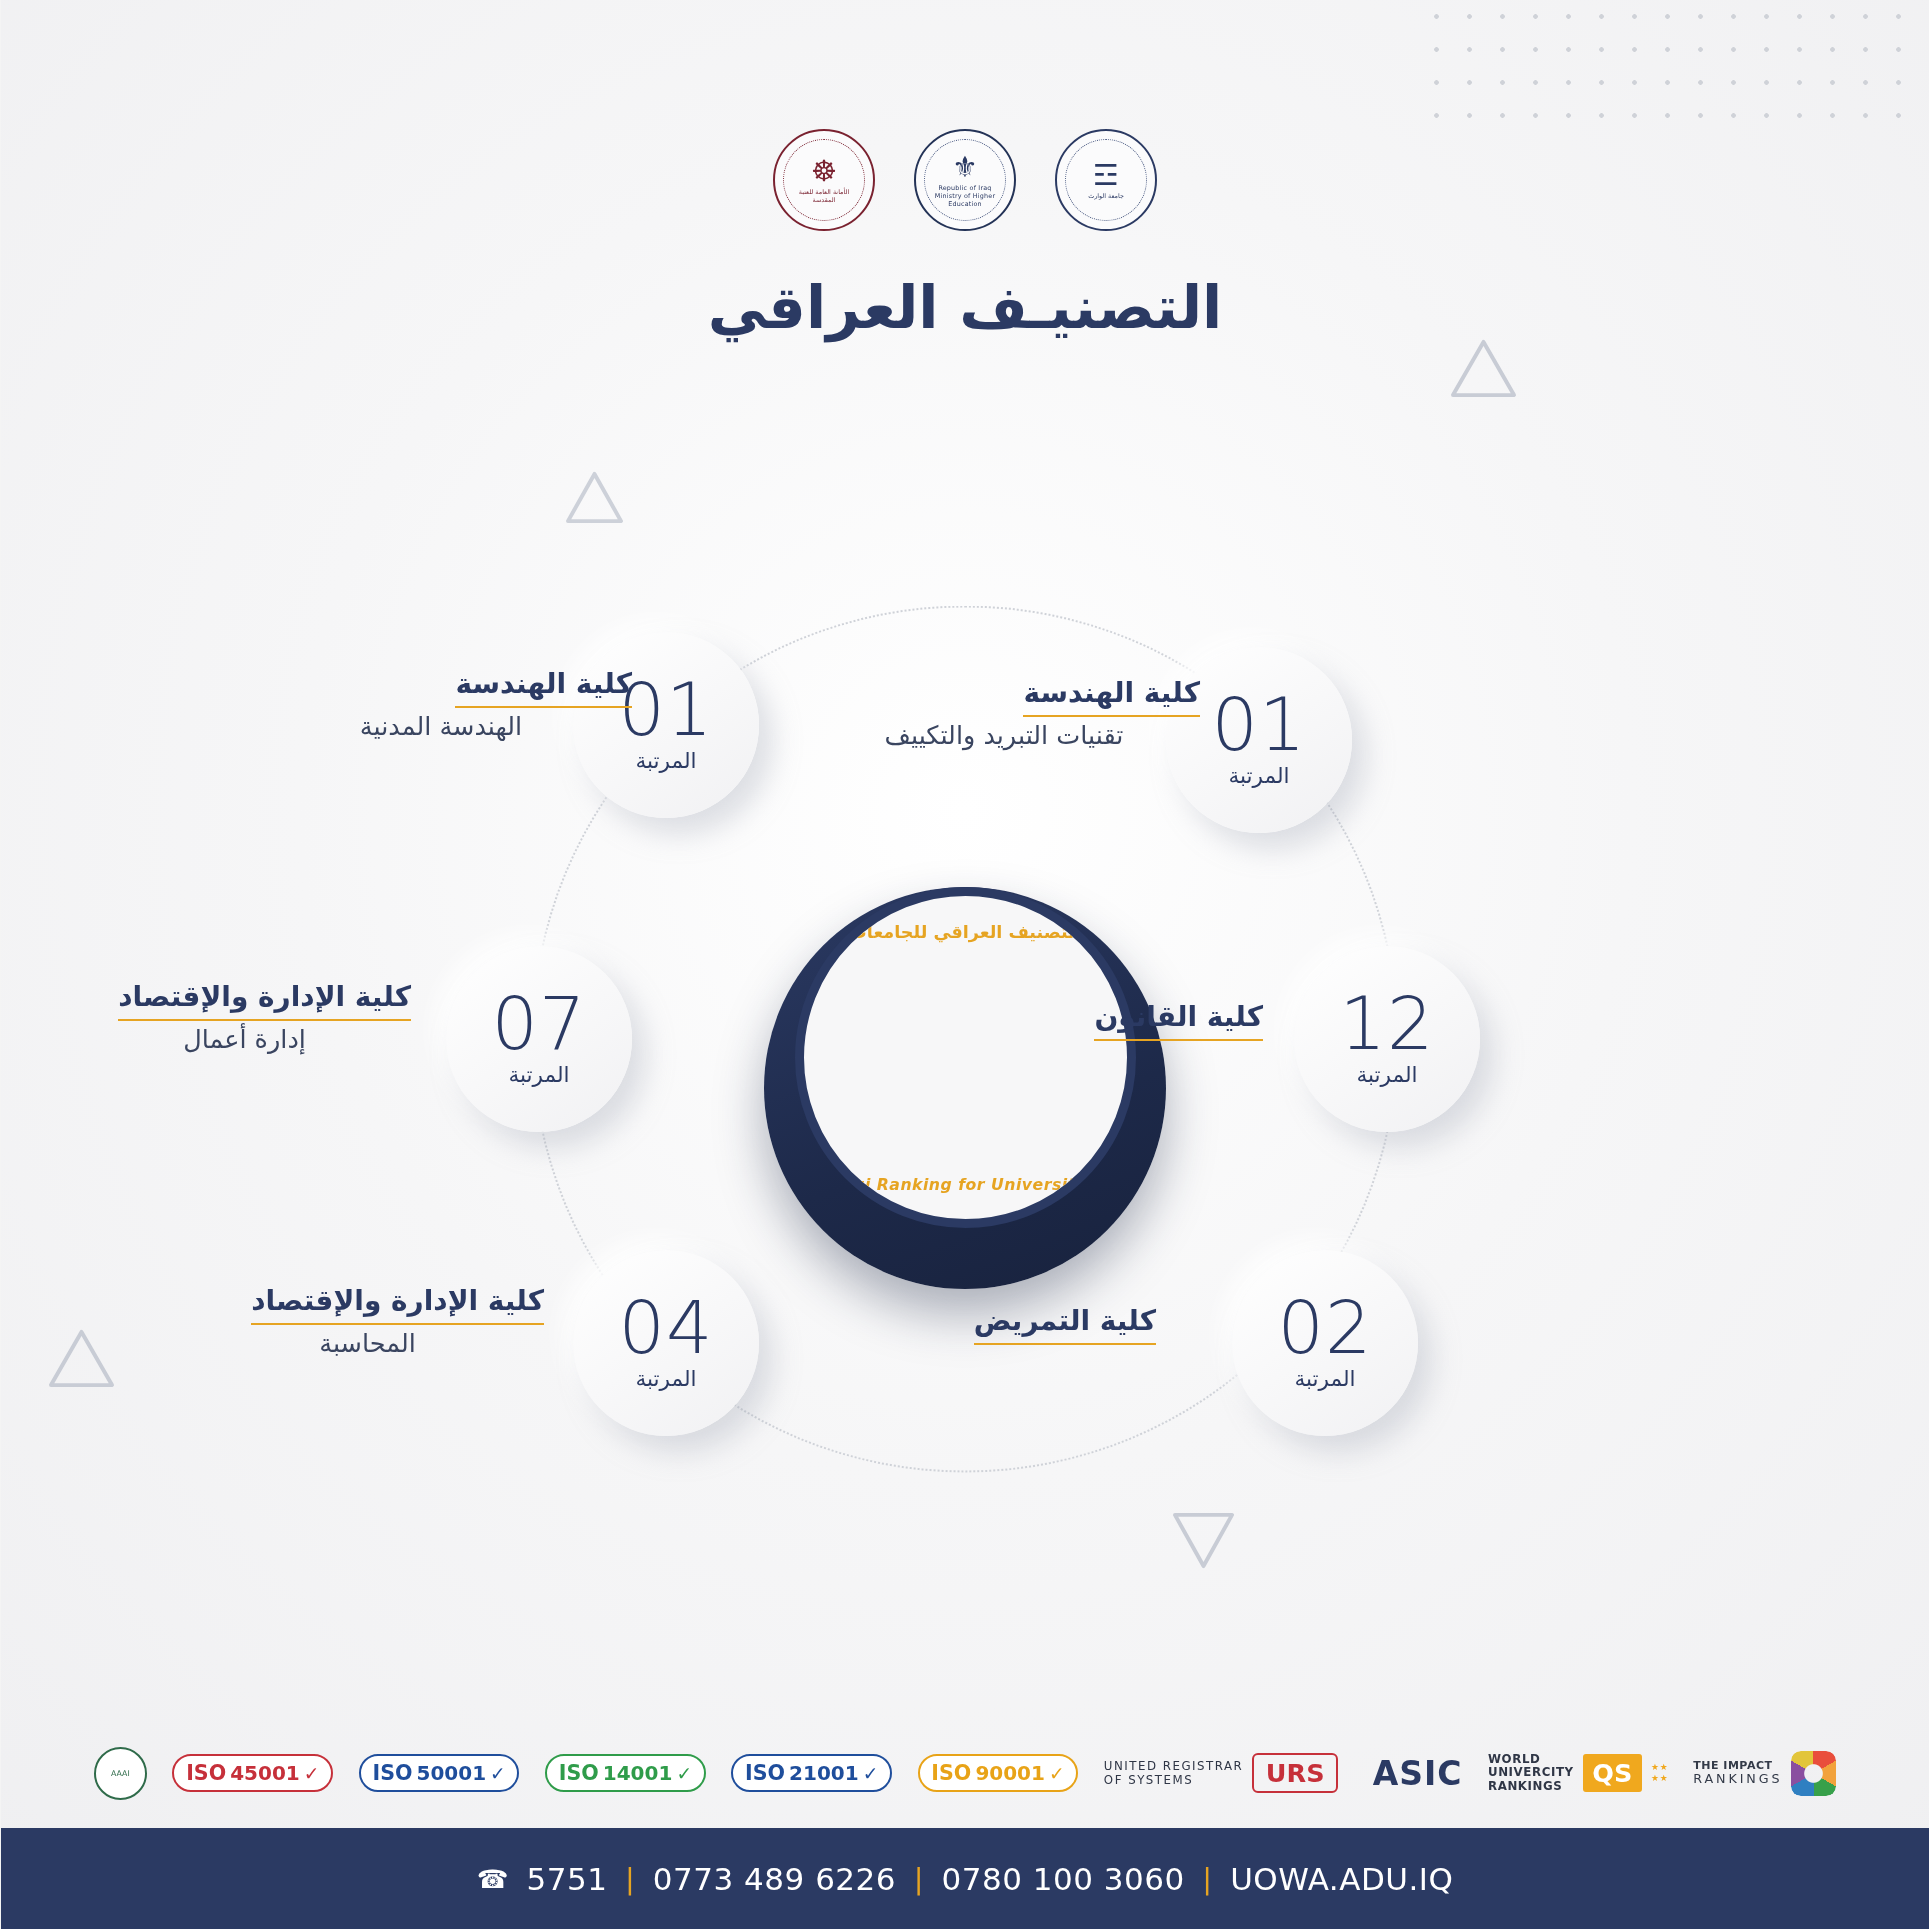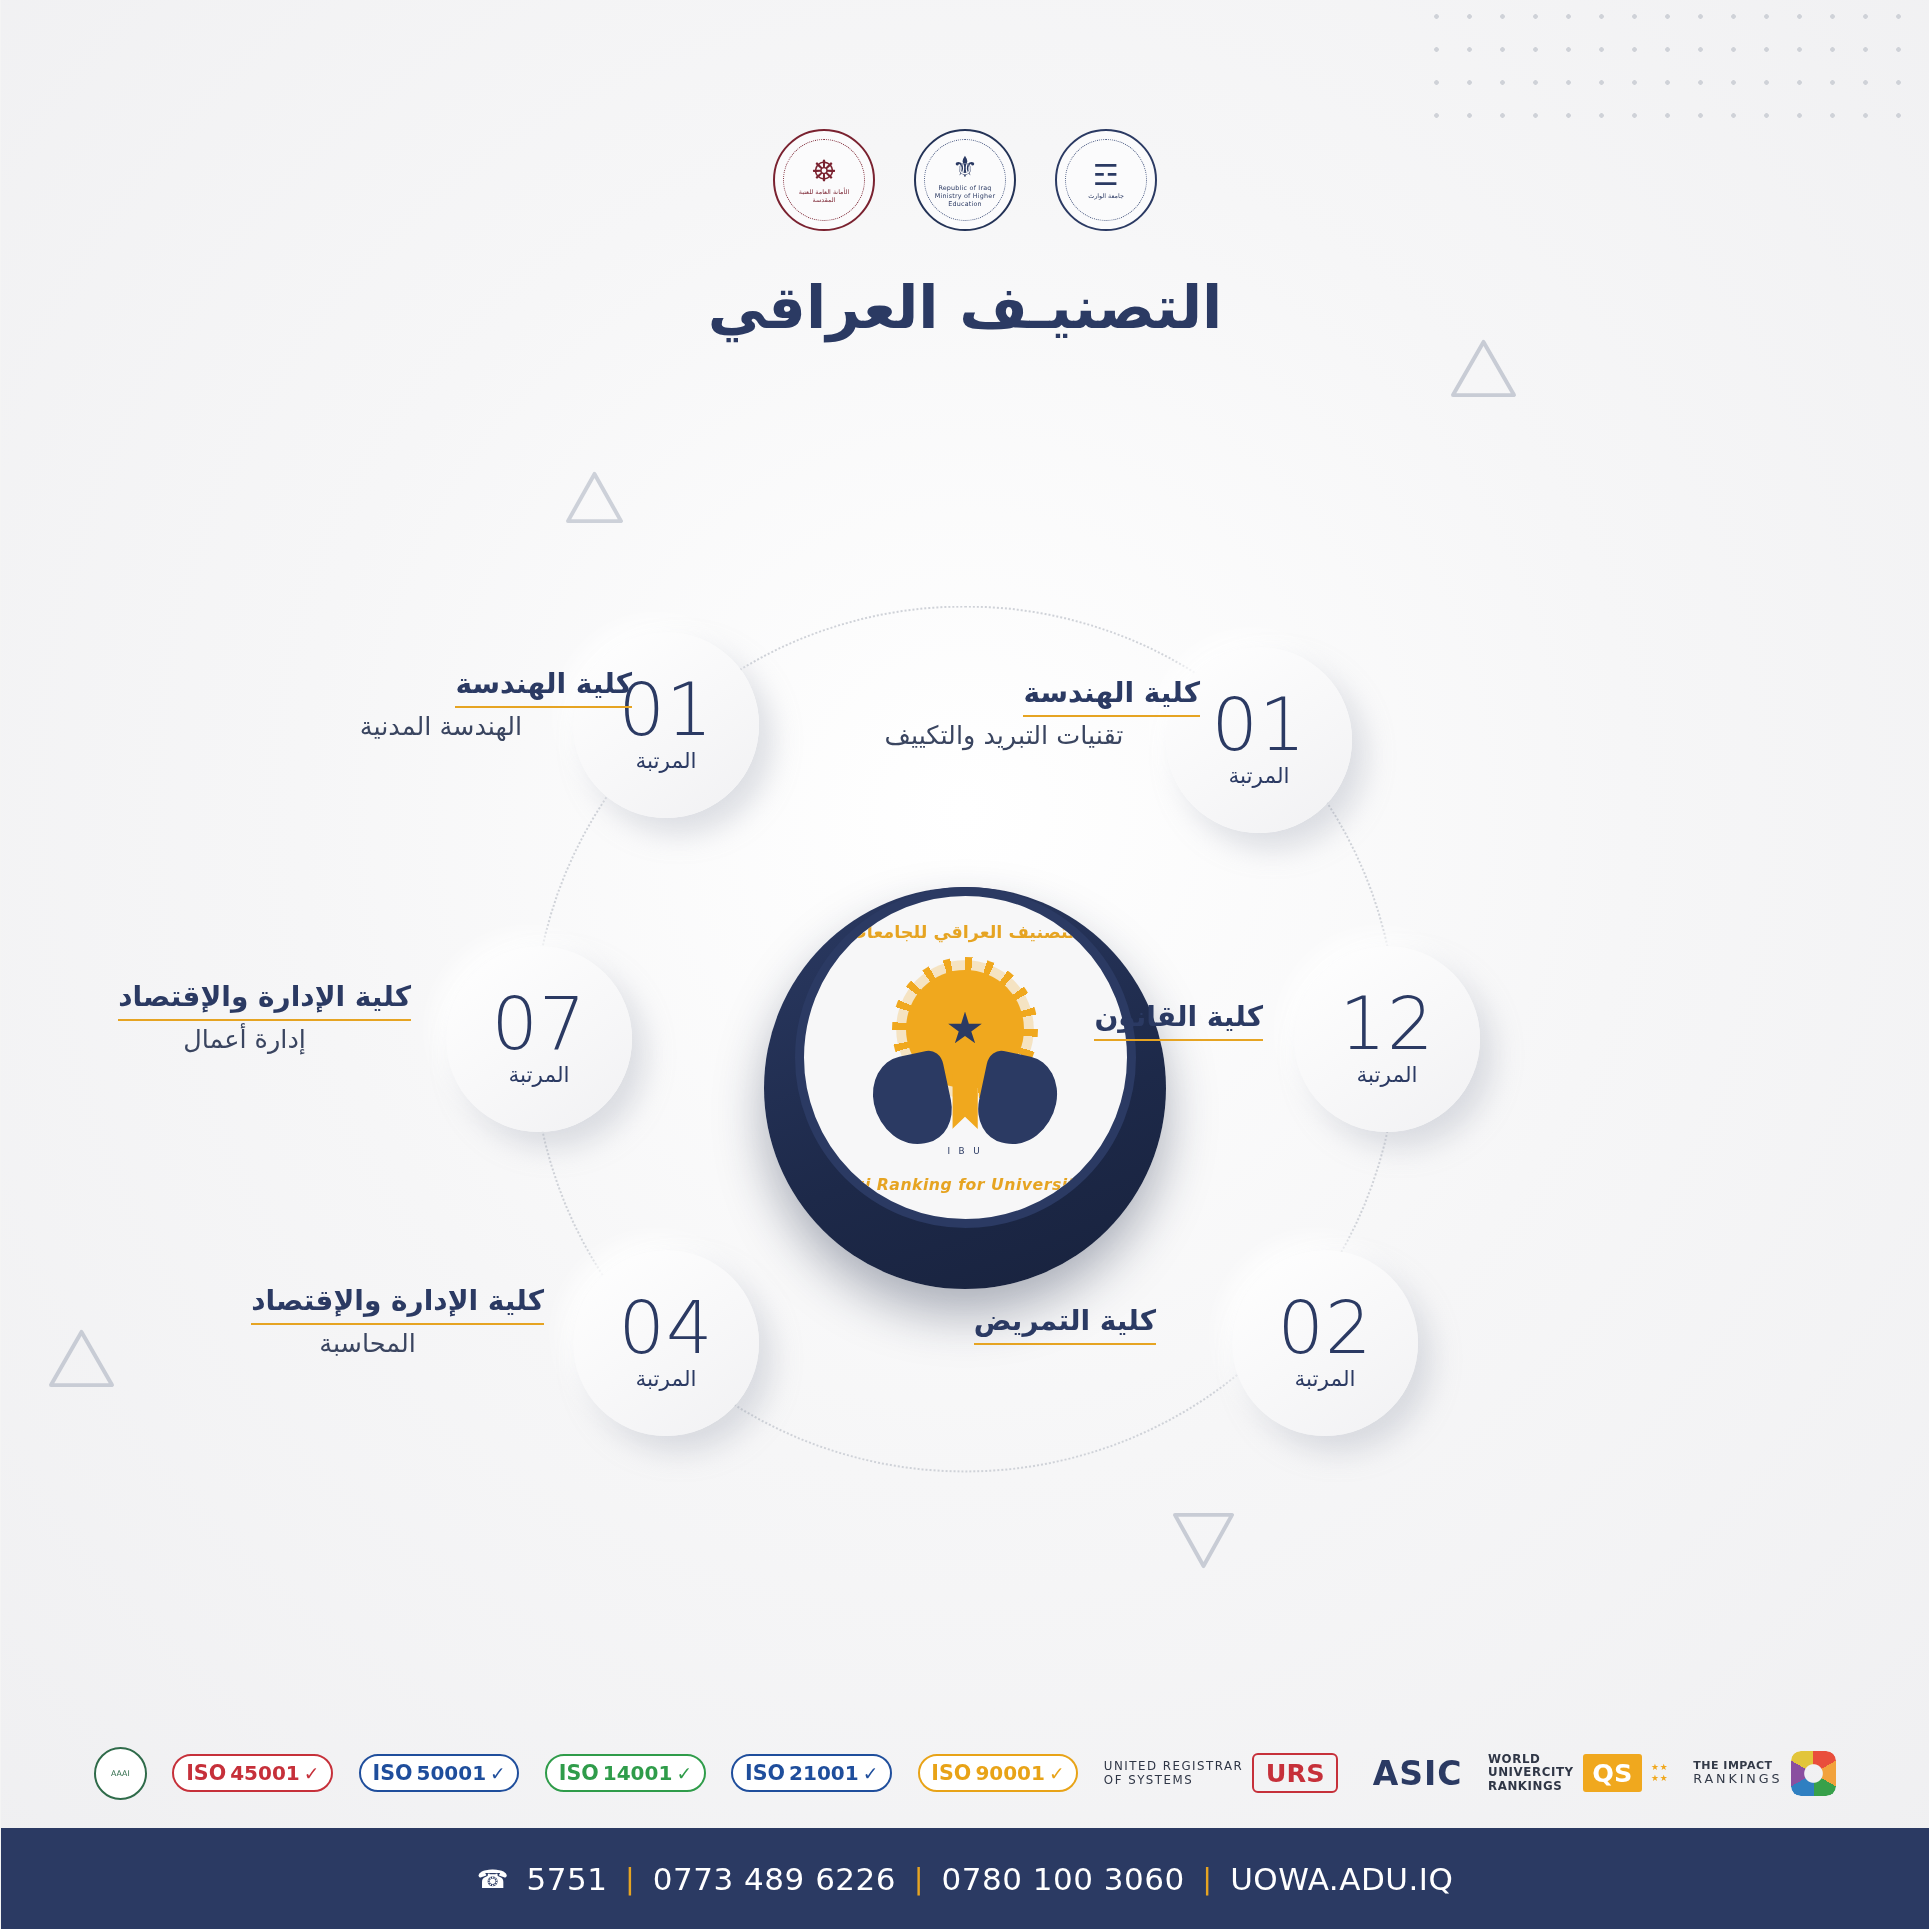--- a/index.html
+++ b/index.html
@@ -299,29 +299,20 @@
 
   <div class="title-wrap">
     <div class="title-1">التصنيـف العراقي</div>
   </div>
 
   <div class="orbit"></div>
 
   <div class="center-badge">
     <div class="badge-inner">
       <div class="badge-ring-text-top">التصنيف العراقي للجامعات</div>
-      <div class="badge-core">
-        <div class="sun"></div>
-        <div class="star"></div>
-        <div class="star-inner"></div>
-        <div class="hands-l"></div>
-        <div class="hands-r"></div>
-        <div class="ribbon"></div>
-        <div class="ibu">I B U</div>
-      </div>
       <div class="badge-ring-text-bottom">Iraqi Ranking for Universities</div>
     </div>
   </div>
 
   <div class="node" style="left:1166px;top:647px;">
     <div class="rank">01</div>
     <div class="rank-label">المرتبة</div>
   </div>
   <div class="label right" style="right:730px;top:676px;">
     <div class="college">كلية الهندسة</div>

